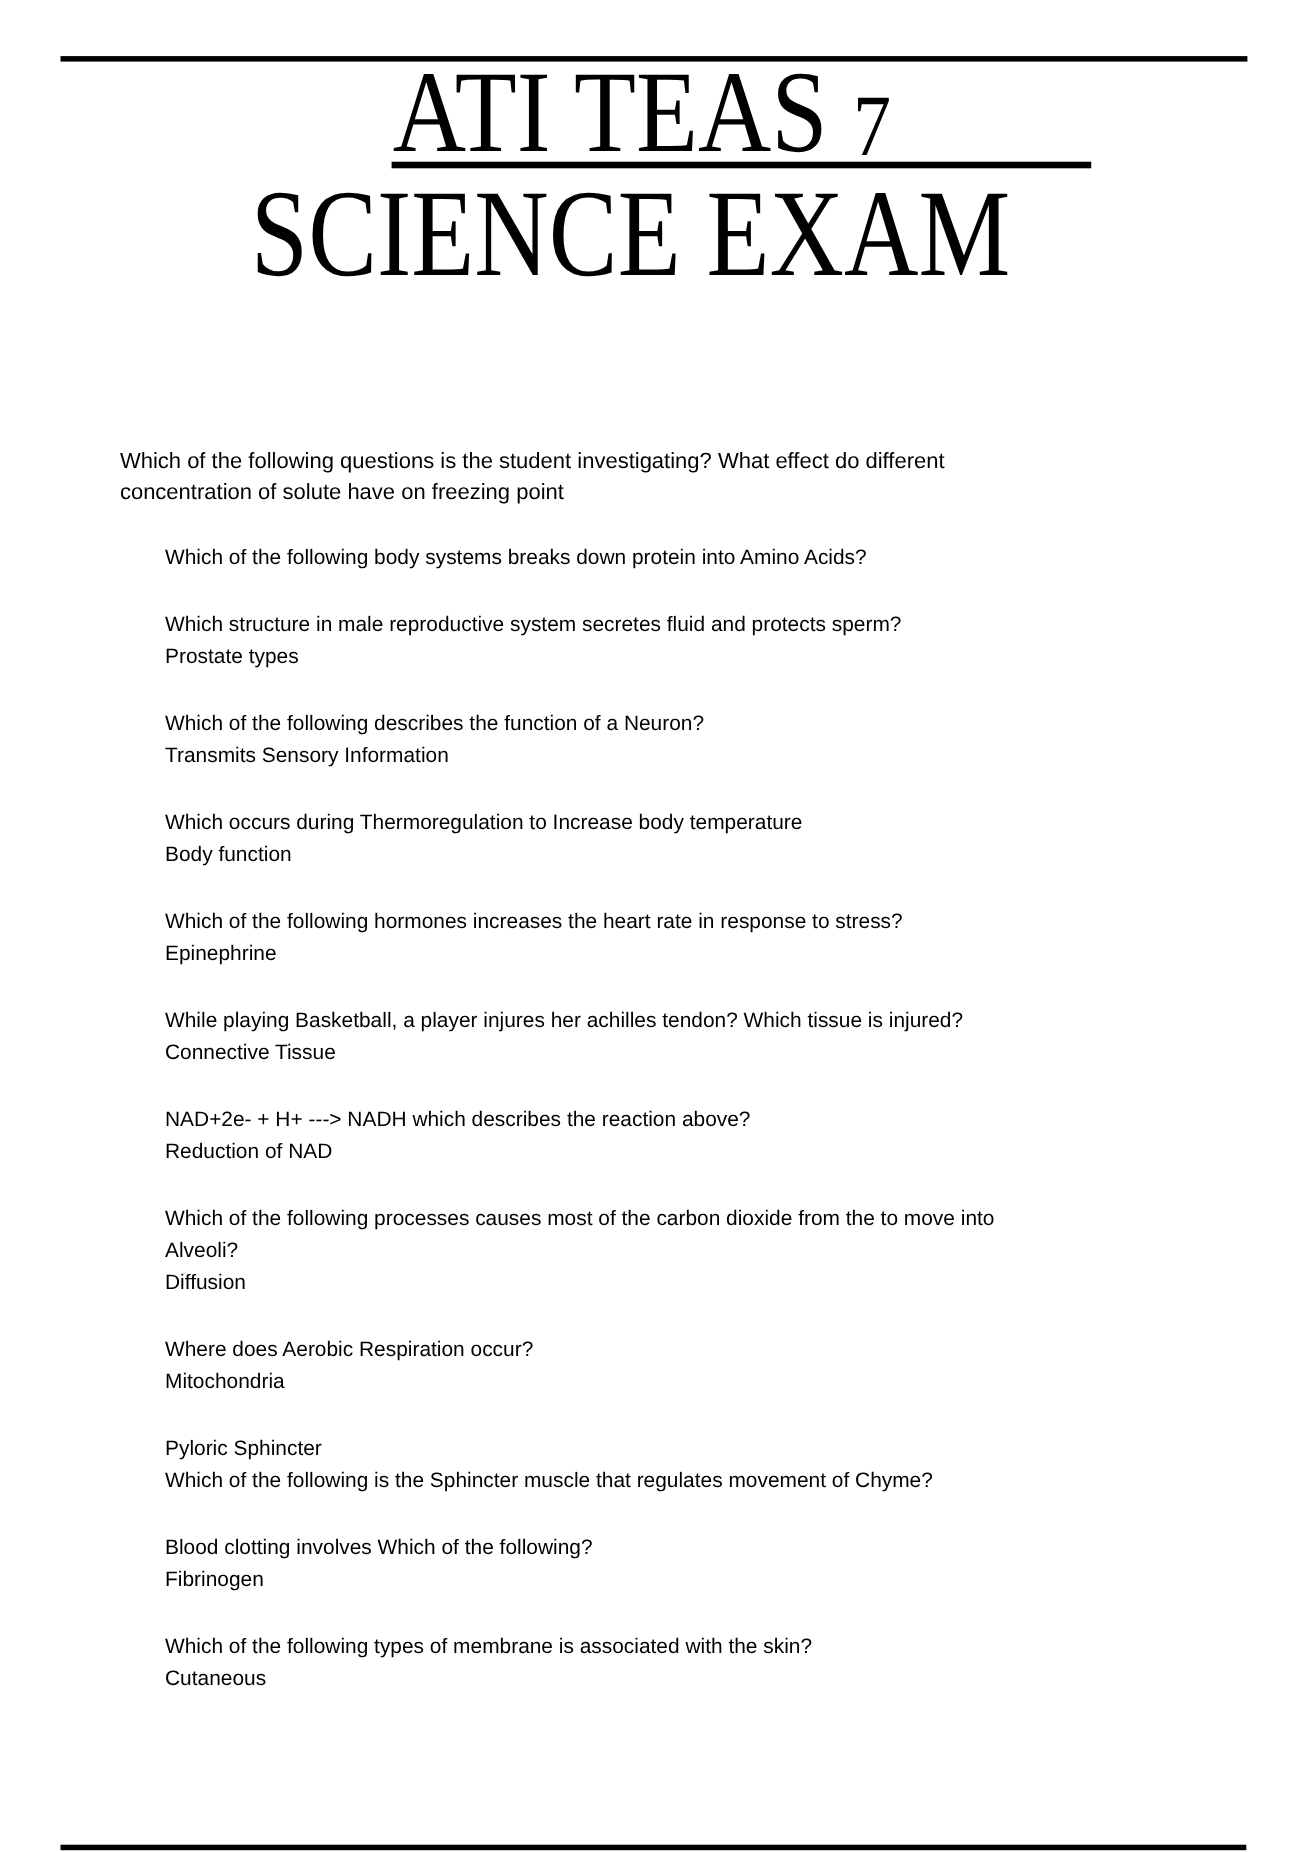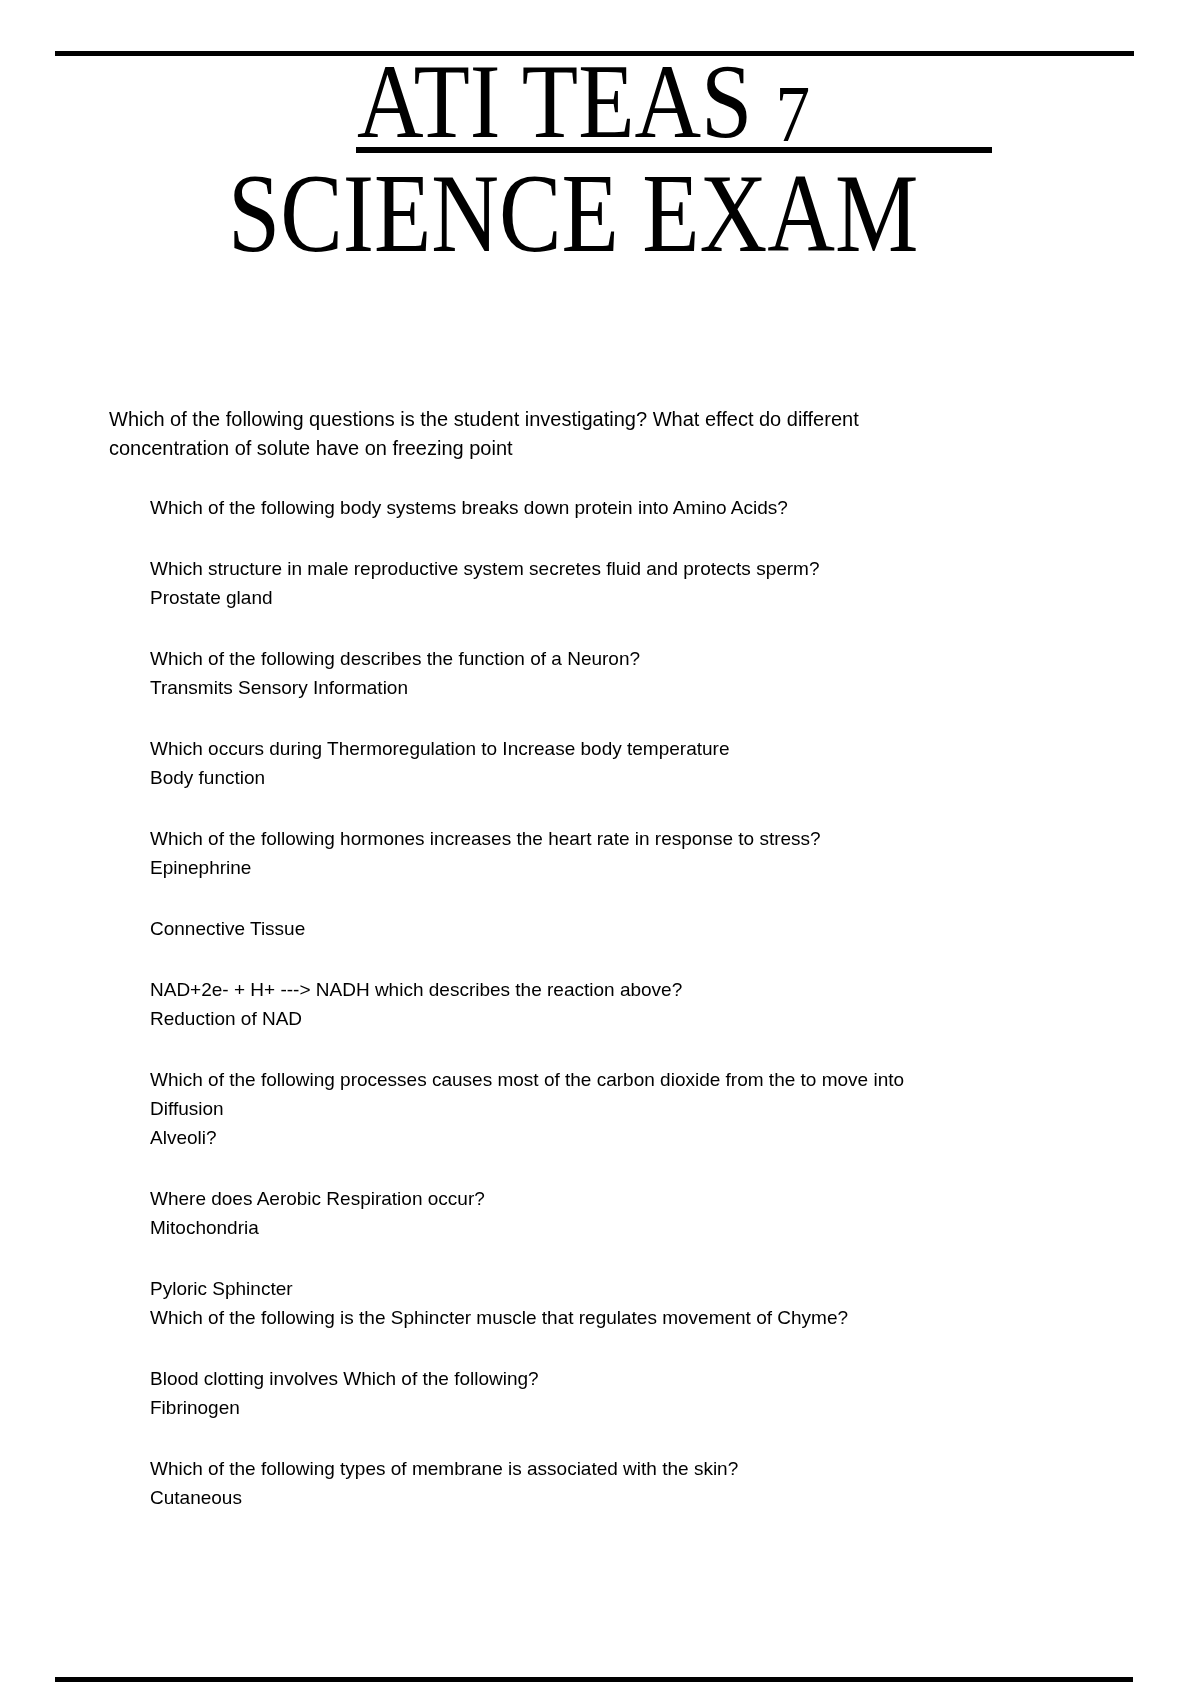--- a/index.html
+++ b/index.html
@@ -71,45 +71,46 @@
   </header>
 
   <p class="intro"><span>Which of the following questions is the student investigating? What effect do different</span><br><span>concentration of solute have on freezing point</span></p>
 
   <div class="qa-list" id="qa-list">
       <div class="qa-item">
         <div class="qa-line">Which of the following body systems breaks down protein into Amino Acids?</div>
       </div>
       <div class="qa-item">
         <div class="qa-line">Which structure in male reproductive system secretes fluid and protects sperm?</div>
-        <div class="qa-line">Prostate gland</div>
+        <div class="qa-line">Prostate types</div>
       </div>
       <div class="qa-item">
         <div class="qa-line">Which of the following describes the function of a Neuron?</div>
         <div class="qa-line">Transmits Sensory Information</div>
       </div>
       <div class="qa-item">
         <div class="qa-line">Which occurs during Thermoregulation to Increase body temperature</div>
         <div class="qa-line">Body function</div>
       </div>
       <div class="qa-item">
         <div class="qa-line">Which of the following hormones increases the heart rate in response to stress?</div>
         <div class="qa-line">Epinephrine</div>
       </div>
       <div class="qa-item">
+        <div class="qa-line">While playing Basketball, a player injures her achilles tendon? Which tissue is injured?</div>
         <div class="qa-line">Connective Tissue</div>
       </div>
       <div class="qa-item">
         <div class="qa-line">NAD+2e- + H+ ---&gt; NADH which describes the reaction above?</div>
         <div class="qa-line">Reduction of NAD</div>
       </div>
       <div class="qa-item">
         <div class="qa-line">Which of the following processes causes most of the carbon dioxide from the to move into</div>
+        <div class="qa-line">Alveoli?</div>
         <div class="qa-line">Diffusion</div>
-        <div class="qa-line">Alveoli?</div>
       </div>
       <div class="qa-item">
         <div class="qa-line">Where does Aerobic Respiration occur?</div>
         <div class="qa-line">Mitochondria</div>
       </div>
       <div class="qa-item">
         <div class="qa-line">Pyloric Sphincter</div>
         <div class="qa-line">Which of the following is the Sphincter muscle that regulates movement of Chyme?</div>
       </div>
       <div class="qa-item">

